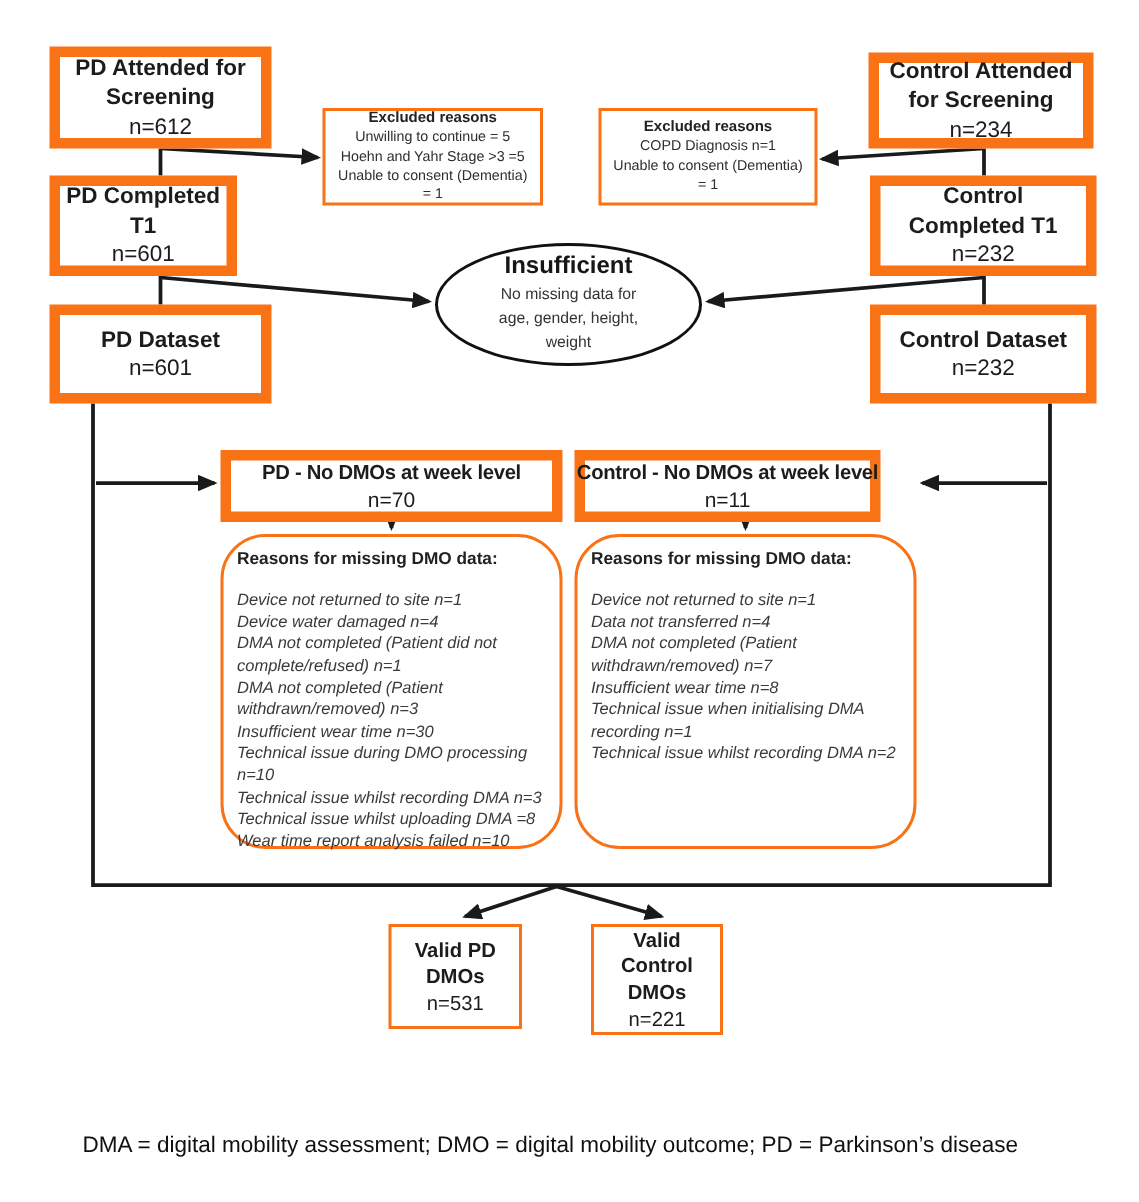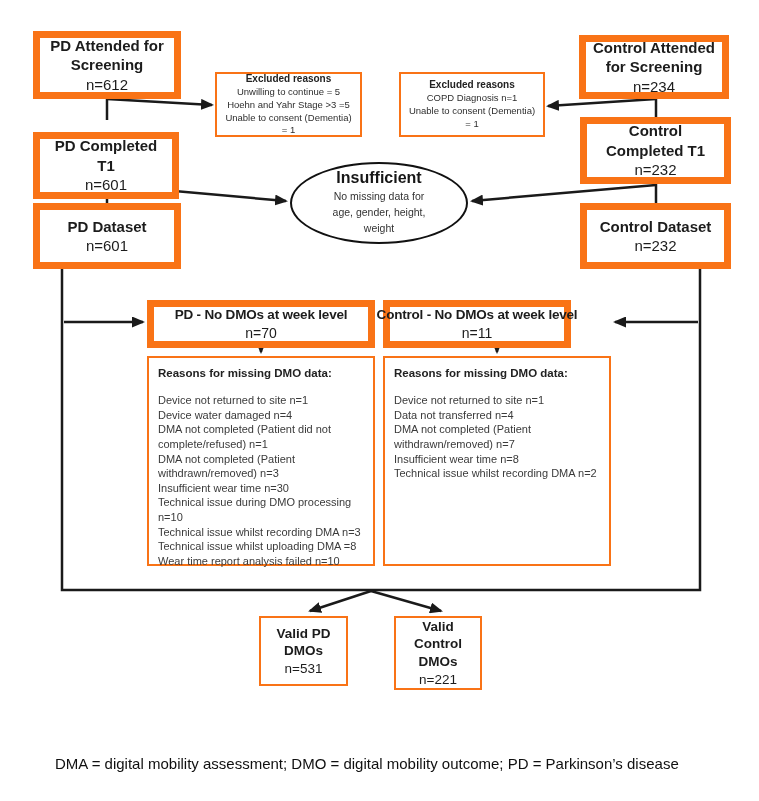--- a/index.html
+++ b/index.html
@@ -23,25 +23,25 @@
     position:absolute;background:#fff;border:2.5px solid #111;border-radius:50%;
     display:flex;flex-direction:column;align-items:center;justify-content:center;
     text-align:center;z-index:2;box-sizing:border-box;
   }
   .ellipse .title{font-weight:bold;font-size:16px;color:#161616;}
   .ellipse .body{font-size:10.5px;line-height:1.5;color:#333;white-space:pre-line;margin-top:2px;}
   .nodmo .title{font-size:13.5px;white-space:nowrap;letter-spacing:-0.2px;}
   .nodmo .n{font-size:14px;margin-top:1px;}
   .reasons{
     align-items:flex-start;justify-content:flex-start;text-align:left;
-    border-width:2.5px;padding:9px 9px;
+    border-width:2.5px;padding:9px 9px;border-radius:30px;
   }
   .reasons .title{font-size:11.5px;white-space:normal;color:#222;}
   .reasons .list{margin-top:14px;width:100%;}
-  .reason-item{font-size:11px;line-height:1.33;color:#3a3a3a;}
+  .reason-item{font-size:11px;line-height:1.33;color:#3a3a3a;font-style:italic;}
   .valid{border-width:2.5px;}
   .valid .title{font-size:13.5px;line-height:1.3;}
   .valid .n{font-size:13.5px;line-height:1.3;}
   .footnote{
     position:absolute;left:55px;top:755px;font-size:15px;color:#101010;z-index:2;
   }
 </style>
 </head>
 <body>
 
@@ -101,21 +101,21 @@
         <div class="line">= 1</div>
       </div>
   </div>
 
   <div class="box main" style="left:579px;top:35px;width:150px;height:64px">
     <div class="title">Control Attended
 for Screening</div>
     <div class="n">n=234</div>
   </div>
 
-  <div class="box main" style="left:33px;top:132px;width:146px;height:67px">
+  <div class="box main" style="left:33px;top:117px;width:125px;height:67px">
     <div class="title">PD Completed
 T1</div>
     <div class="n">n=601</div>
   </div>
 
   <div class="box main" style="left:580px;top:117px;width:151px;height:67px">
     <div class="title">Control
 Completed T1</div>
     <div class="n">n=232</div>
   </div>
@@ -135,21 +135,21 @@
   <div class="box main" style="left:580px;top:203px;width:151px;height:66px">
     <div class="title">Control Dataset</div>
     <div class="n">n=232</div>
   </div>
 
   <div class="box main nodmo" style="left:147px;top:300px;width:228px;height:48px">
     <div class="title">PD - No DMOs at week level</div>
     <div class="n">n=70</div>
   </div>
 
-  <div class="box main nodmo" style="left:383px;top:300px;width:188px;height:48px">
+  <div class="box main nodmo" style="left:383px;top:300px;width:204px;height:48px">
     <div class="title">Control - No DMOs at week level</div>
     <div class="n">n=11</div>
   </div>
 
   <div class="box reasons" style="left:147px;top:356px;width:228px;height:210px">
     <div class="title">Reasons for missing DMO data:</div>
     <div class="list">
         <div class="reason-item">Device not returned to site n=1</div>
         <div class="reason-item">Device water damaged n=4</div>
         <div class="reason-item">DMA not completed (Patient did not complete/refused) n=1</div>
@@ -162,20 +162,21 @@
       </div>
   </div>
 
   <div class="box reasons" style="left:383px;top:356px;width:228px;height:210px">
     <div class="title">Reasons for missing DMO data:</div>
     <div class="list">
         <div class="reason-item">Device not returned to site n=1</div>
         <div class="reason-item">Data not transferred n=4</div>
         <div class="reason-item">DMA not completed (Patient withdrawn/removed) n=7</div>
         <div class="reason-item">Insufficient wear time n=8</div>
+        <div class="reason-item">Technical issue when initialising DMA recording n=1</div>
         <div class="reason-item">Technical issue whilst recording DMA n=2</div>
       </div>
   </div>
 
   <div class="box main valid" style="left:259px;top:616px;width:89px;height:70px">
     <div class="title">Valid PD
 DMOs</div>
     <div class="n">n=531</div>
   </div>
 

